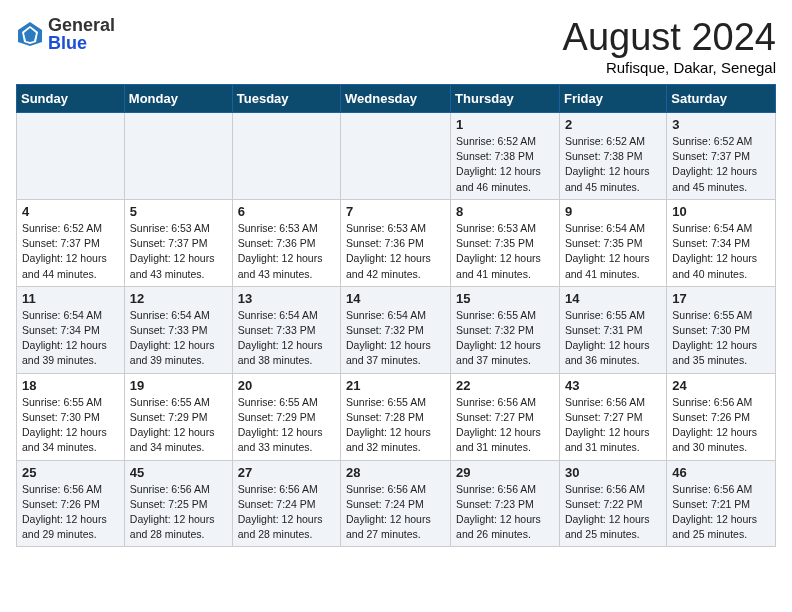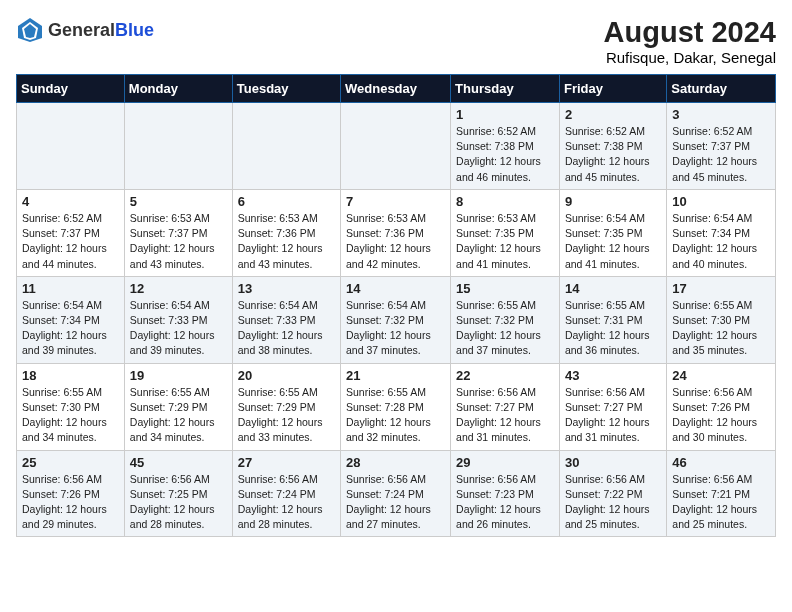--- a/index.html
+++ b/index.html
@@ -16,56 +16,56 @@
       align-items: flex-start;
       margin-bottom: 8px;
     }
     .logo {
       display: flex;
       align-items: center;
       gap: 4px;
     }
     .logo-text {
       display: flex;
-      flex-direction: row;
+      flex-direction: column;
       line-height: 1;
     }
     .logo-general {
       font-size: 18px;
       font-weight: bold;
       color: #333;
     }
     .logo-blue {
       font-size: 18px;
       font-weight: bold;
       color: #1d4ed8;
     }
     .logo-icon {
       width: 28px;
       height: 28px;
     }
     .title-area {
       text-align: right;
     }
     .month-title {
-      font-size: 29px;
-      font-weight: bold;
+      font-size: 38px;
+      font-weight: normal;
       color: #222;
     }
     .location {
       font-size: 15px;
       color: #000000;
     }
     .calendar-table {
       width: 100%;
       border-collapse: collapse;
       border: 1px solid #ccc;
     }
     .calendar-table th {
-      background-color: #0f172a;
+      background-color: #0c4a6e;
       color: #fff;
       font-size: 13px;
       font-weight: bold;
       padding: 6px 4px;
       text-align: left;
       border: 1px solid #1a5fa0;
     }
     .calendar-table td {
       vertical-align: top;
       font-size: 11px;

